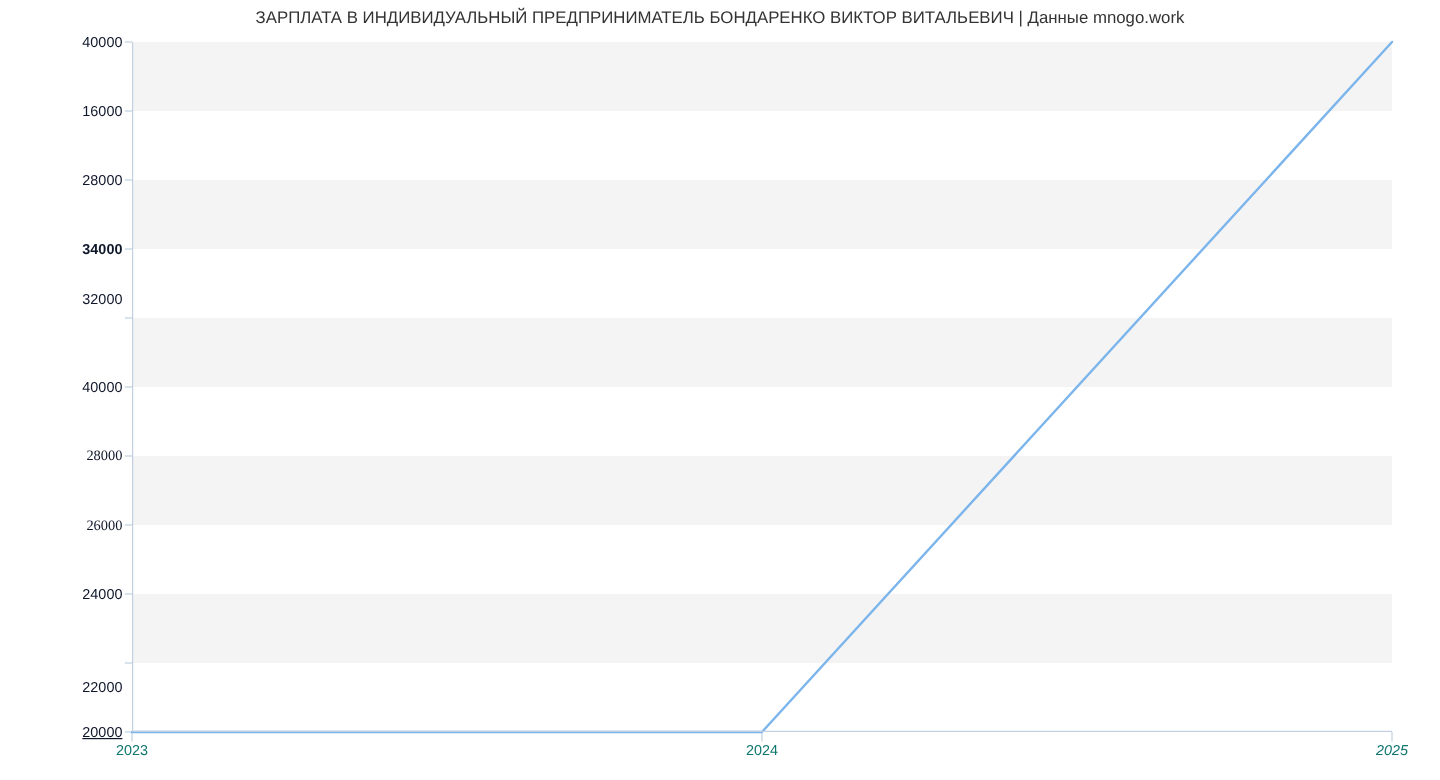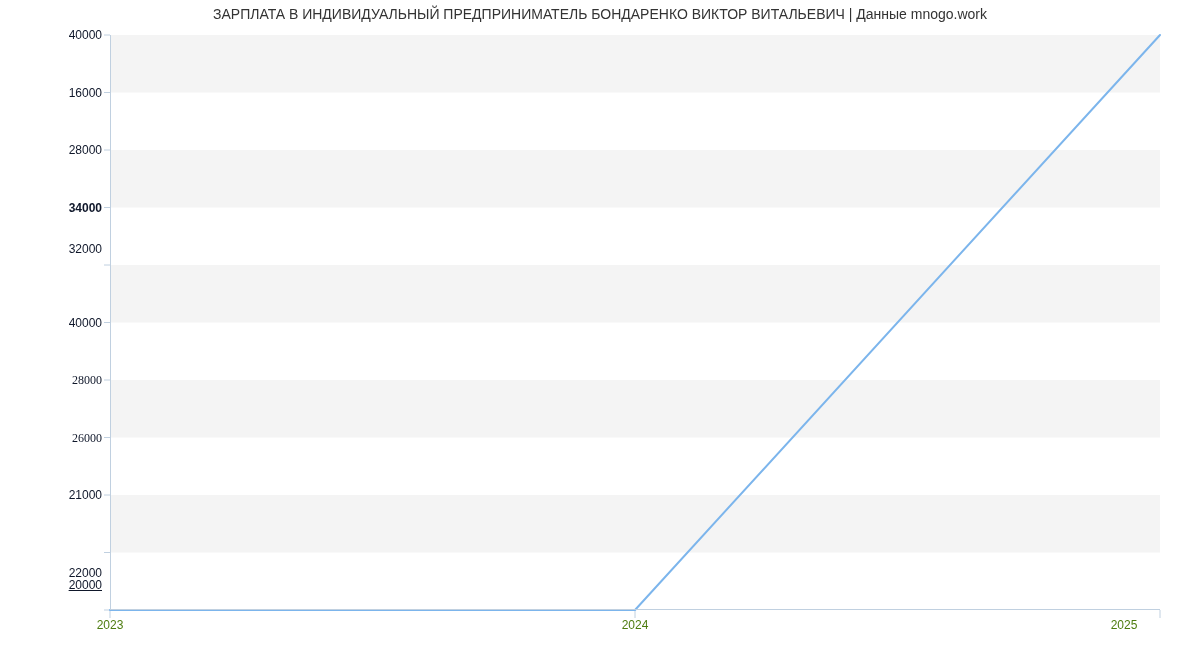--- a/index.html
+++ b/index.html
@@ -51,21 +51,21 @@
     font-size: 12px;
     color: #0f172a;
     white-space: nowrap;
   }
   .x-tick-label {
     position: absolute;
     top: 100%;
     transform: translateX(-50%);
     padding-top: 8px;
     font-size: 12px;
-    color: #4d7c0f;
+    color: #0f766e;
     white-space: nowrap;
   }
   .y-axis-line {
     position: absolute;
     left: 0;
     top: 0;
     bottom: 0;
     width: 0;
     border-left: 1px solid #c0d0e0;
   }
@@ -116,31 +116,31 @@
           <line x1="525" x2="525" y1="575" y2="583" stroke="#c0d0e0" stroke-width="1"></line>
           <line x1="1050" x2="1050" y1="575" y2="583" stroke="#c0d0e0" stroke-width="1"></line>
         </g>
       <polyline id="data-line" fill="none" stroke="#7cb5ec" stroke-width="2" stroke-linejoin="round" stroke-linecap="round" points="0,575 525,575 1050,0"></polyline>
     </svg>
 
     <div class="y-axis-line"></div>
     <div class="x-axis-line"></div>
 
     <div id="y-tick-labels">
-        <div class="y-tick-label" style="top: 550px; text-decoration: underline;">20000</div>
+        <div class="y-tick-label" style="top: 575px; text-decoration: underline;">20000</div>
         <div class="y-tick-label" style="top: 517.5px; margin-top: 20px;">22000</div>
-        <div class="y-tick-label" style="top: 460px;">21000</div>
+        <div class="y-tick-label" style="top: 460px;">24000</div>
         <div class="y-tick-label" style="top: 402.5px; font-family: Liberation Serif, serif;">26000</div>
         <div class="y-tick-label" style="top: 345px; font-family: Liberation Serif, serif;">28000</div>
         <div class="y-tick-label" style="top: 287.5px;">40000</div>
         <div class="y-tick-label" style="top: 214px;">32000</div>
         <div class="y-tick-label" style="top: 172.5px; font-weight: bold;">34000</div>
         <div class="y-tick-label" style="top: 115px;">28000</div>
         <div class="y-tick-label" style="top: 57.5px;">16000</div>
         <div class="y-tick-label" style="top: 0px;">40000</div>
       </div>
     <div id="x-tick-labels">
         <div class="x-tick-label" style="left: 0px;">2023</div>
         <div class="x-tick-label" style="left: 525px;">2024</div>
-        <div class="x-tick-label" style="left: 1014px;">2025</div>
+        <div class="x-tick-label" style="left: 1050px; font-style: italic;">2025</div>
       </div>
   </div>
 </div>
 
 </body></html>

